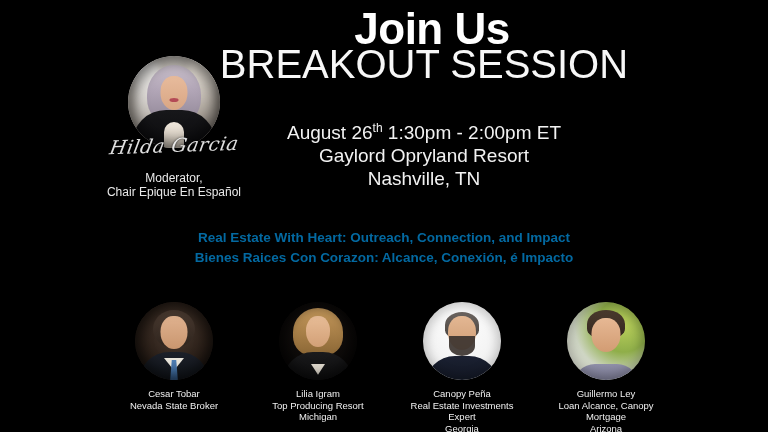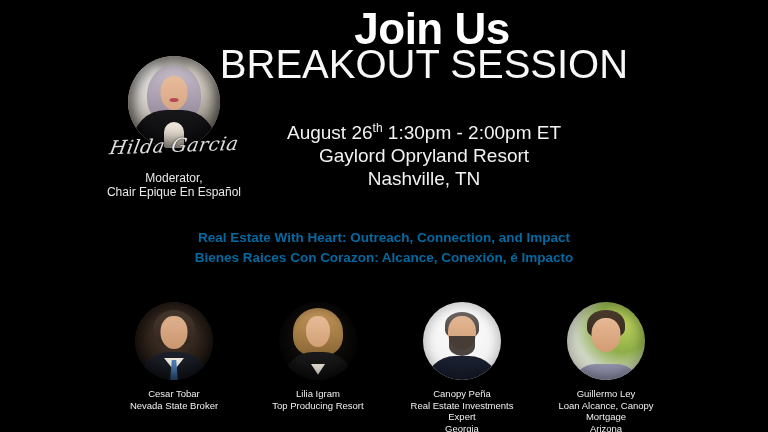--- a/index.html
+++ b/index.html
@@ -299,20 +299,21 @@
         <div class="pbg" style="background:radial-gradient(circle at 50% 40%, #1a1512 0%, #0a0807 60%, #000 100%);"></div>
         <div class="phair" style="background:linear-gradient(180deg,#c79a5c,#8a6635); top:6px; width:50px; height:48px; border-radius:50% 50% 40% 40%;"></div>
         <div class="pface" style="background:linear-gradient(180deg,#e8bd97,#d2a077); top:14px; width:24px; height:31px;"></div>
         <div class="pbody" style="background:linear-gradient(180deg,#1a1a1c,#0a0a0b);"></div>
         <div class="shirt" style="background:#ded8cc; width:14px; height:18px; clip-path:polygon(0 0,100% 0,50% 60%);"></div>
         <div class="pvig"></div>
       </div>
       <div class="p-caption">
         <span class="nm">Lilia Igram</span>
         <span class="rl">Top Producing Resort</span>
+        <span class="lc">Michigan</span>
       </div>
     </div>
 
     <div class="panelist">
       <div class="p-photo">
         <div class="pbg" style="background:radial-gradient(circle at 50% 35%, #fdfdfd 0%, #f2f2f2 60%, #e2e2e2 100%);"></div>
         <div class="phair" style="background:linear-gradient(180deg,#6b6460,#4a4440); top:10px; width:34px; height:26px; border-radius:50% 50% 30% 30%;"></div>
         <div class="pface" style="background:linear-gradient(180deg,#e3b793,#cf9d75); top:14px; width:28px; height:34px;"></div>
         <div class="beard"></div>
         <div class="pbody" style="background:linear-gradient(180deg,#1b2132,#10141f); width:74px; height:30px;"></div>

